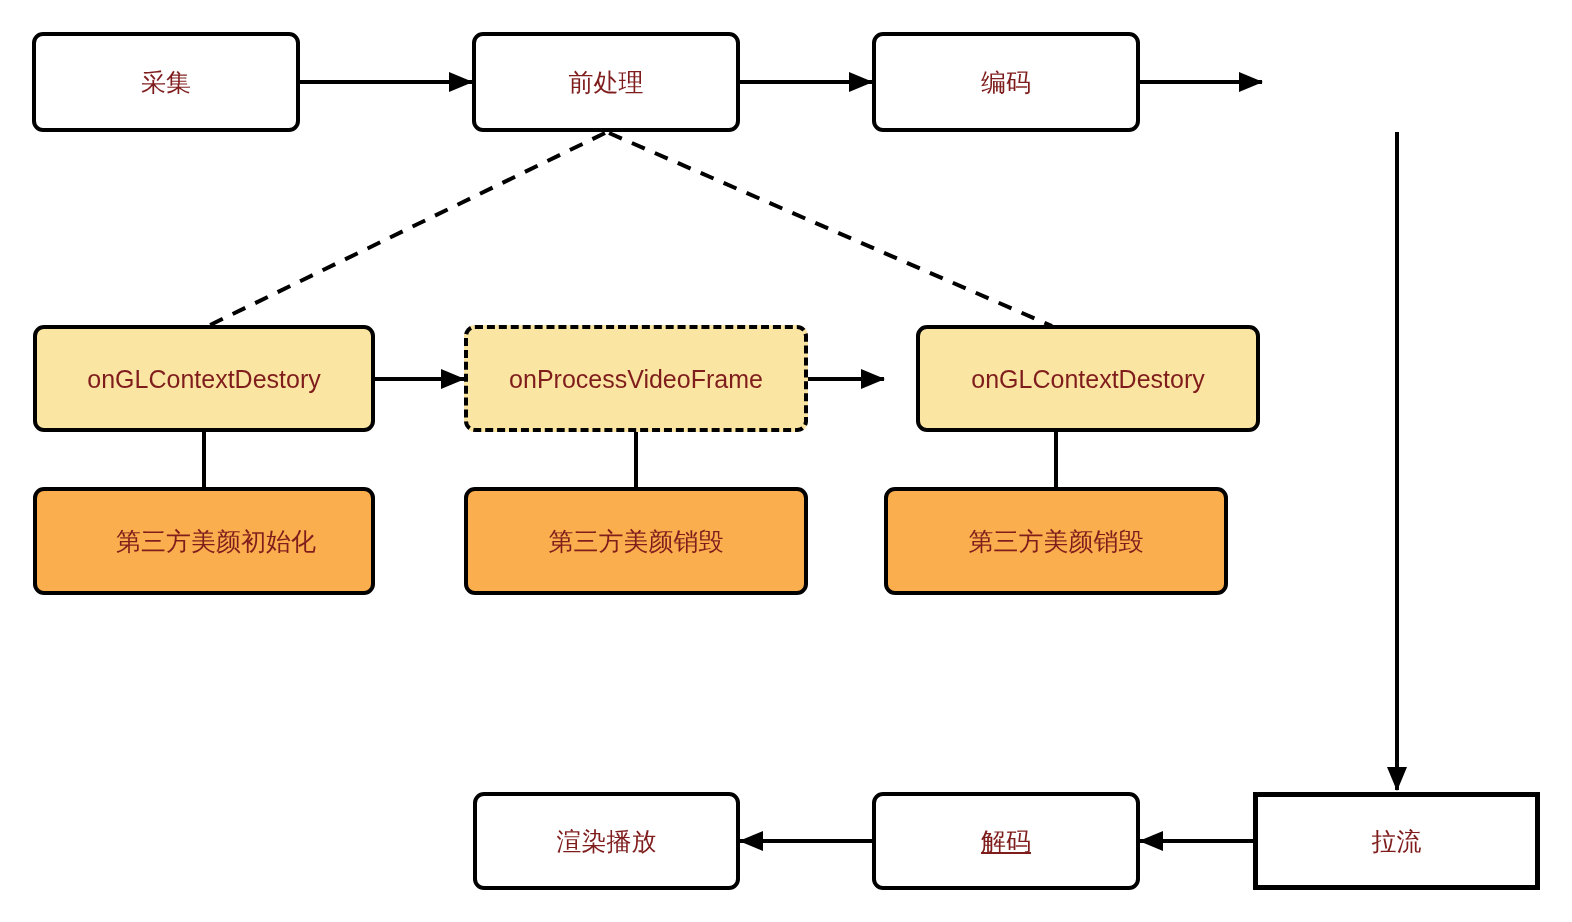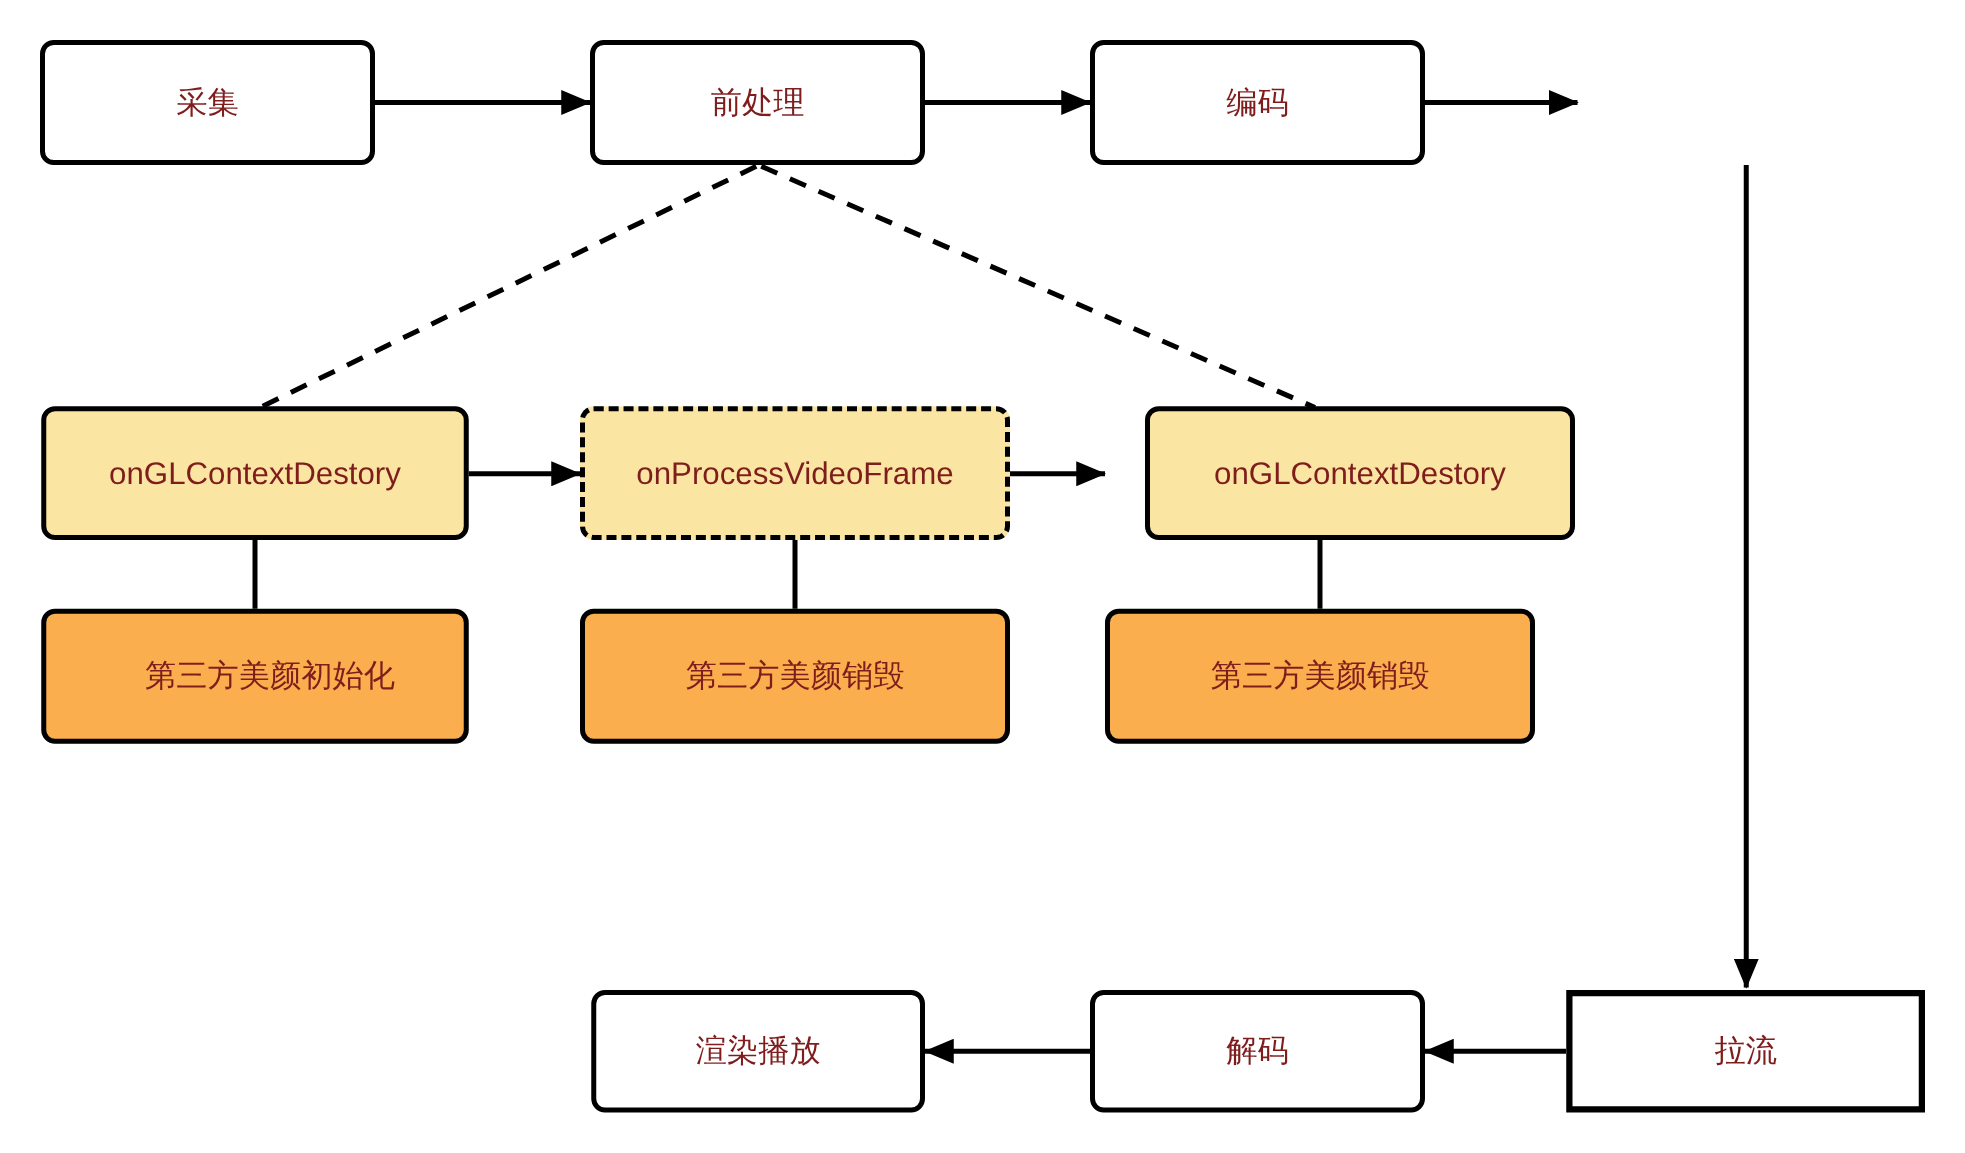--- a/index.html
+++ b/index.html
@@ -97,20 +97,20 @@
   <div class="node node--beauty" style="left:464px; top:487px; width:344px; height:108px;">
     <span>第三方美颜销毁</span>
   </div>
   <div class="node node--beauty" style="left:884px; top:487px; width:344px; height:108px;">
     <span>第三方美颜销毁</span>
   </div>
 
   <div class="node" style="left:473px; top:792px; width:267px; height:98px;">
     <span>渲染播放</span>
   </div>
-  <div class="node" style="left:872px; top:792px; width:268px; height:98px;">
+  <div class="node" style="left:872px; top:792px; width:268px; height:98px;text-decoration:underline;">
     <span>解码</span>
   </div>
   <div class="node node--square" style="left:1253px; top:792px; width:287px; height:98px;">
     <span>拉流</span>
   </div>
 
 </div>
 
 </body></html>

